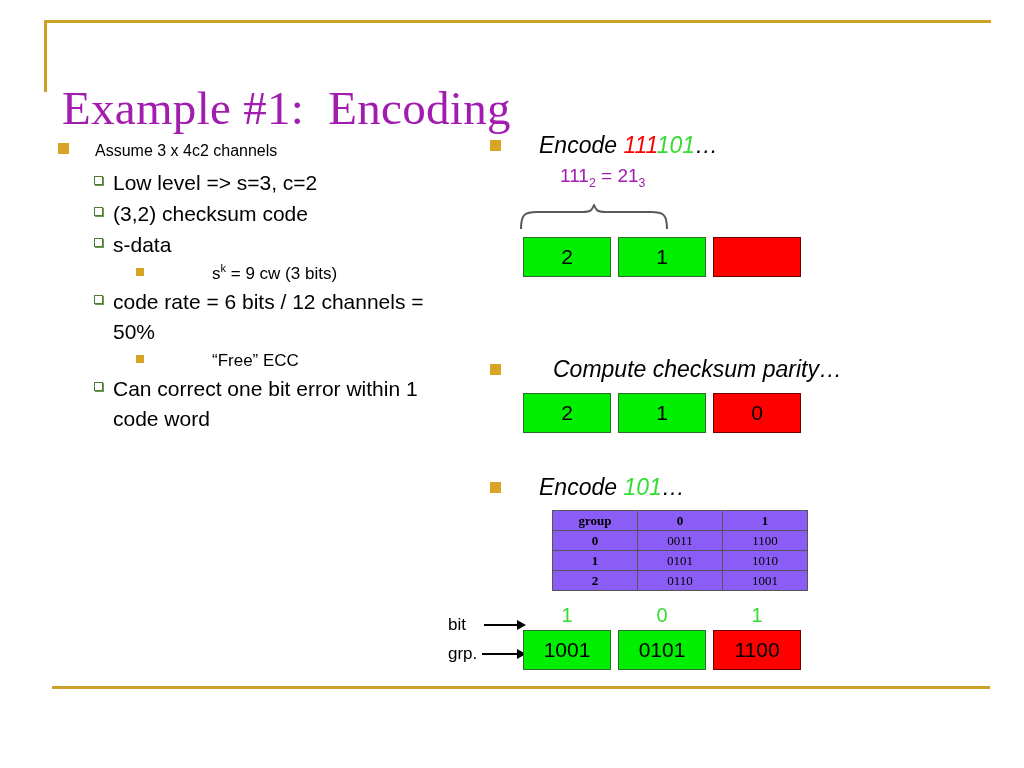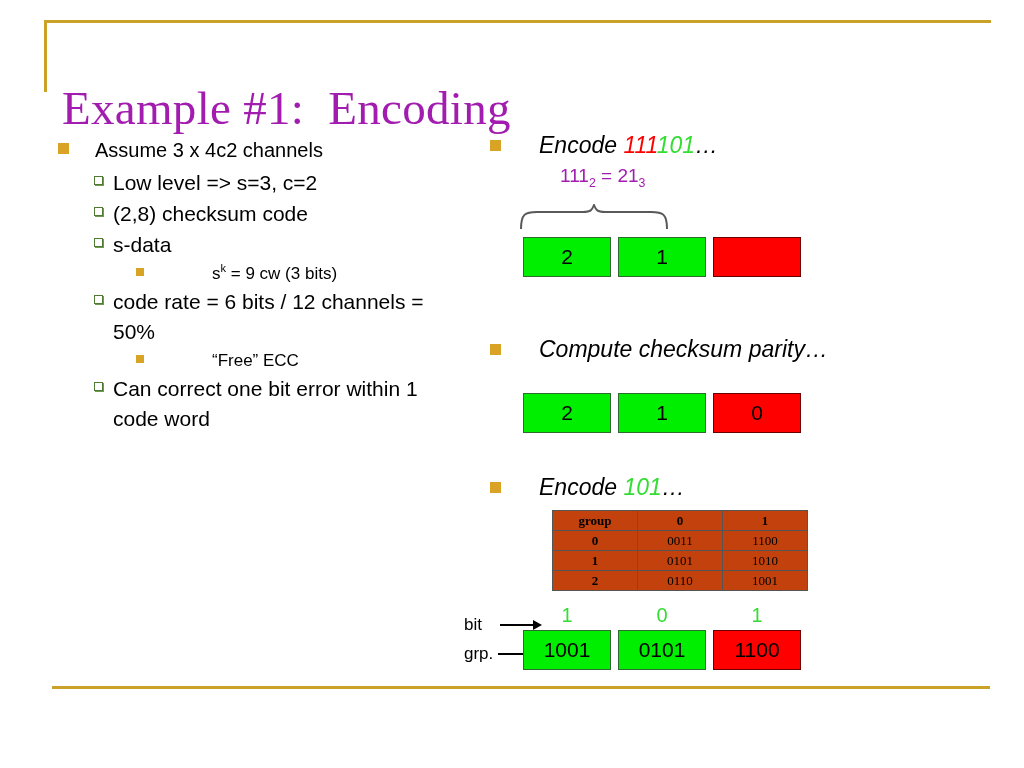--- a/index.html
+++ b/index.html
@@ -95,21 +95,21 @@
     background: #D9A425;
     margin-top: 7px;
   }
   .btext { display: block; }
 
   .lvl1 { margin-left: 0px; }
   .lvl2 { margin-left: 36px; }
   .lvl3 { margin-left: 78px; gap: 44px; }
 
   .lvl1 .btext {
-    font-size: 20px;
+    font-size: 16px;
     line-height: 33px;
     margin-left: 26px;
   }
   .lvl2 .btext {
     font-size: 21px;
     line-height: 30px;
     margin-left: 10px;
   }
   .lvl3 .btext {
     font-size: 17px;
@@ -198,21 +198,20 @@
     font-size: 20px;
     color: #33DD33;
   }
 
   
   #arrow-labels {
     position: absolute;
     left: 448px;
     top: 610px;
     width: 80px;
-    margin-left: 16px;
   }
   .arrowline {
     position: relative;
     height: 29px;
     display: flex;
     align-items: center;
   }
   .arrowline span {
     font-size: 17px;
     white-space: pre;
@@ -221,21 +220,21 @@
 
   
   #group-table {
     position: absolute;
     left: 552px;
     top: 510px;
     border-collapse: collapse;
     font-family: "Liberation Serif", serif;
     font-size: 13px;
     color: #000000;
-    background: #c2410c;
+    background: #8b5cf6;
   }
   #group-table td {
     border: 1px solid #555555;
     text-align: center;
     padding: 1px 4px;
     height: 17px;
     line-height: 15px;
   }
   #group-table td.c0 { width: 76px; }
   #group-table td.c1 { width: 76px; }
@@ -257,21 +256,21 @@
     <span class="btext">Assume 3 x 4c2 channels</span>
   </div>
 
   <div class="blt lvl2">
     <span class="marker m2"></span>
     <span class="btext">Low level =&gt; s=3, c=2</span>
   </div>
 
   <div class="blt lvl2">
     <span class="marker m2"></span>
-    <span class="btext">(2,8) checksum code</span>
+    <span class="btext">(3,2) checksum code</span>
   </div>
 
   <div class="blt lvl2">
     <span class="marker m2"></span>
     <span class="btext">s-data</span>
   </div>
 
   <div class="blt lvl3">
     <span class="marker m3"></span>
     <span class="btext"><span>s</span><sup>k</sup><span> = 9 cw (3 bits)</span></span>
@@ -310,21 +309,21 @@
 <svg id="brace" viewBox="0 0 150 26">
   <path d="M2 25 C2 10, 6 8, 18 8 L64 8 C72 8, 73 6, 75 1 C77 6, 78 8, 86 8 L132 8 C144 8, 148 10, 148 25" fill="none" stroke="#595959" stroke-width="2"></path>
 </svg>
 
 <div class="boxrow" style="left:523px; top:237px;">
   <div class="cell cell-green">2</div>
   <div class="cell cell-green">1</div>
   <div class="cell cell-red"></div>
 </div>
 
-<div class="rblt" style="position:absolute; left:490px; top:334px;">
+<div class="rblt" style="position:absolute; left:490px; top:354px;gap:14px;">
   <span class="marker m1"></span>
   <span class="btext">Compute checksum parity…</span>
 </div>
 
 <div class="boxrow" style="left:523px; top:393px;">
   <div class="cell cell-green">2</div>
   <div class="cell cell-green">1</div>
   <div class="cell cell-red">0</div>
 </div>
 

